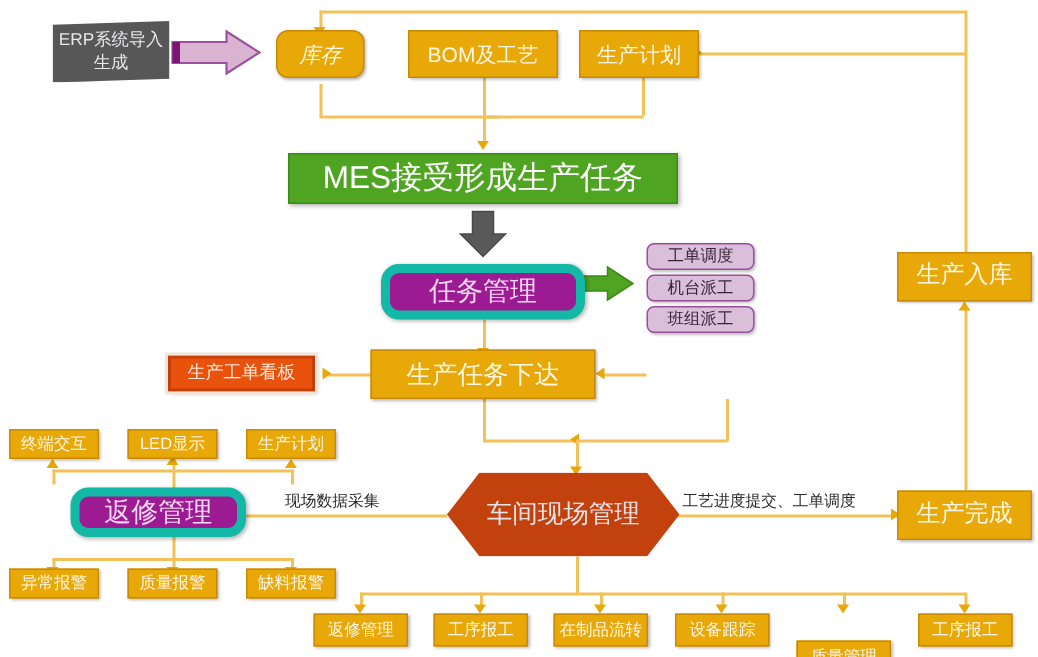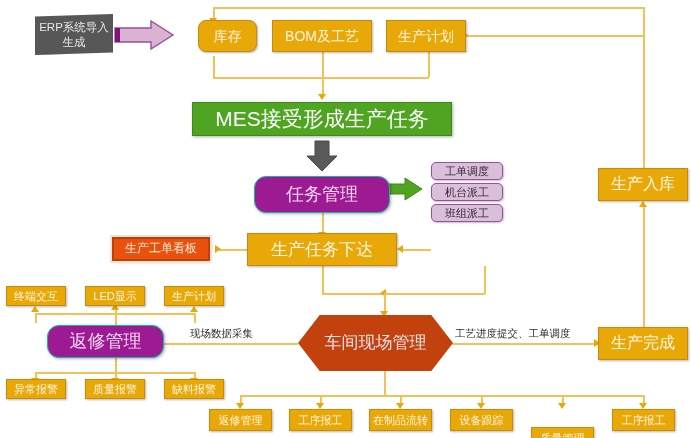--- a/index.html
+++ b/index.html
@@ -22,21 +22,21 @@
     background:#4fa521;
     border:1px solid #3d8a18;
     color:#ffffff;
     font-size:21px;
     box-shadow:1px 1px 3px rgba(0,0,0,.3);
   }
 
   
   .purple{
     background:#9c1b92;
-    border:1px solid #14b8a6;
+    border:6px solid #14b8a6;
     color:#f6d6f3;
     border-radius:12px;
     box-shadow:1px 1px 3px rgba(0,0,0,.3);
   }
 
   
   .lav{
     background:#d9bfd9;
     border:1px solid #9c4f9c;
     border-radius:5px;
@@ -190,21 +190,21 @@
     </svg>
   </div>
   <div class="blockarrow" style="left:383px;top:177px;">
     <svg width="40" height="24" viewBox="0 0 40 24">
       <polygon points="1,7 22,7 22,1 39,12 22,23 22,17 1,17" fill="#4fa521" stroke="#3d8a18" stroke-width="1"></polygon>
     </svg>
   </div>
 
   <div class="erp" style="left:35px;top:14px;width:78px;height:41px;">ERP系统导入生成</div>
 
-  <div class="node gold round" style="left:198px;top:20px;width:59px;height:32px;font-size:14px;">库存</div>
+  <div class="node gold round" style="left:184px;top:20px;width:59px;height:32px;font-size:14px;font-style:italic;">库存</div>
 
   <div class="node gold" style="left:272px;top:20px;width:100px;height:32px;font-size:14px;">BOM及工艺</div>
 
   <div class="node gold" style="left:386px;top:20px;width:80px;height:32px;font-size:14px;">生产计划</div>
 
   <div class="node green" style="left:192px;top:102px;width:260px;height:34px;">MES接受形成生产任务</div>
 
   <div class="node purple" style="left:254px;top:176px;width:136px;height:37px;font-size:18px;">任务管理</div>
 
   <div class="node lav" style="left:431px;top:162px;width:72px;height:18px;">工单调度</div>

